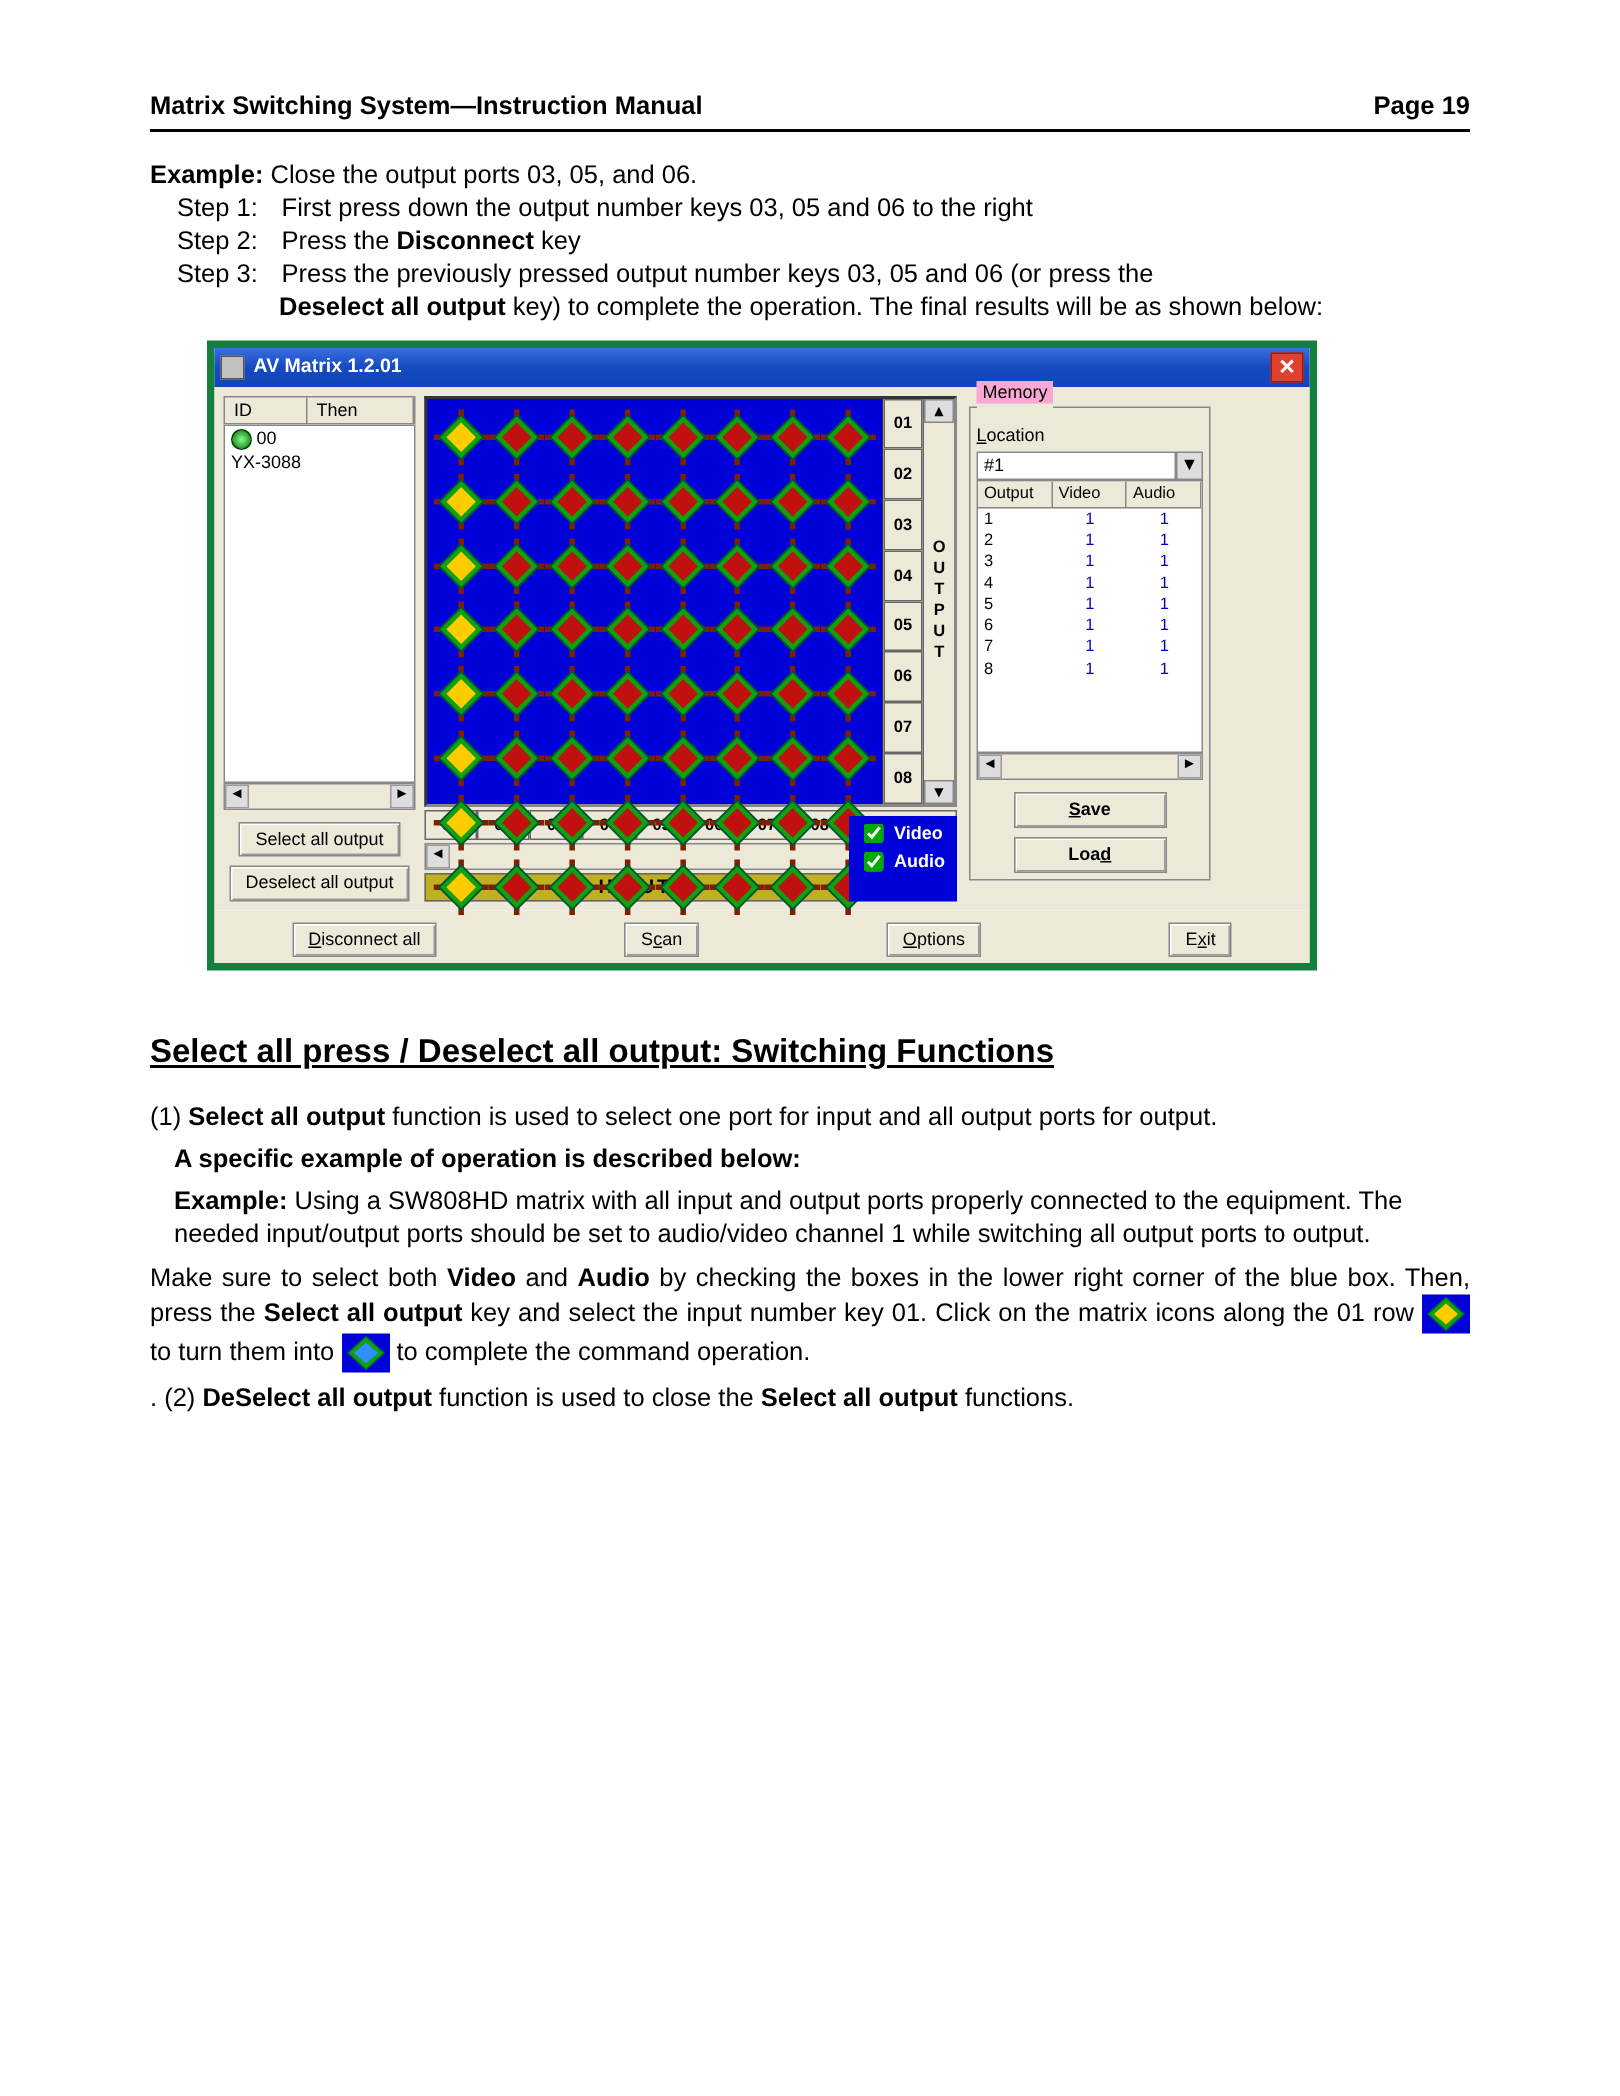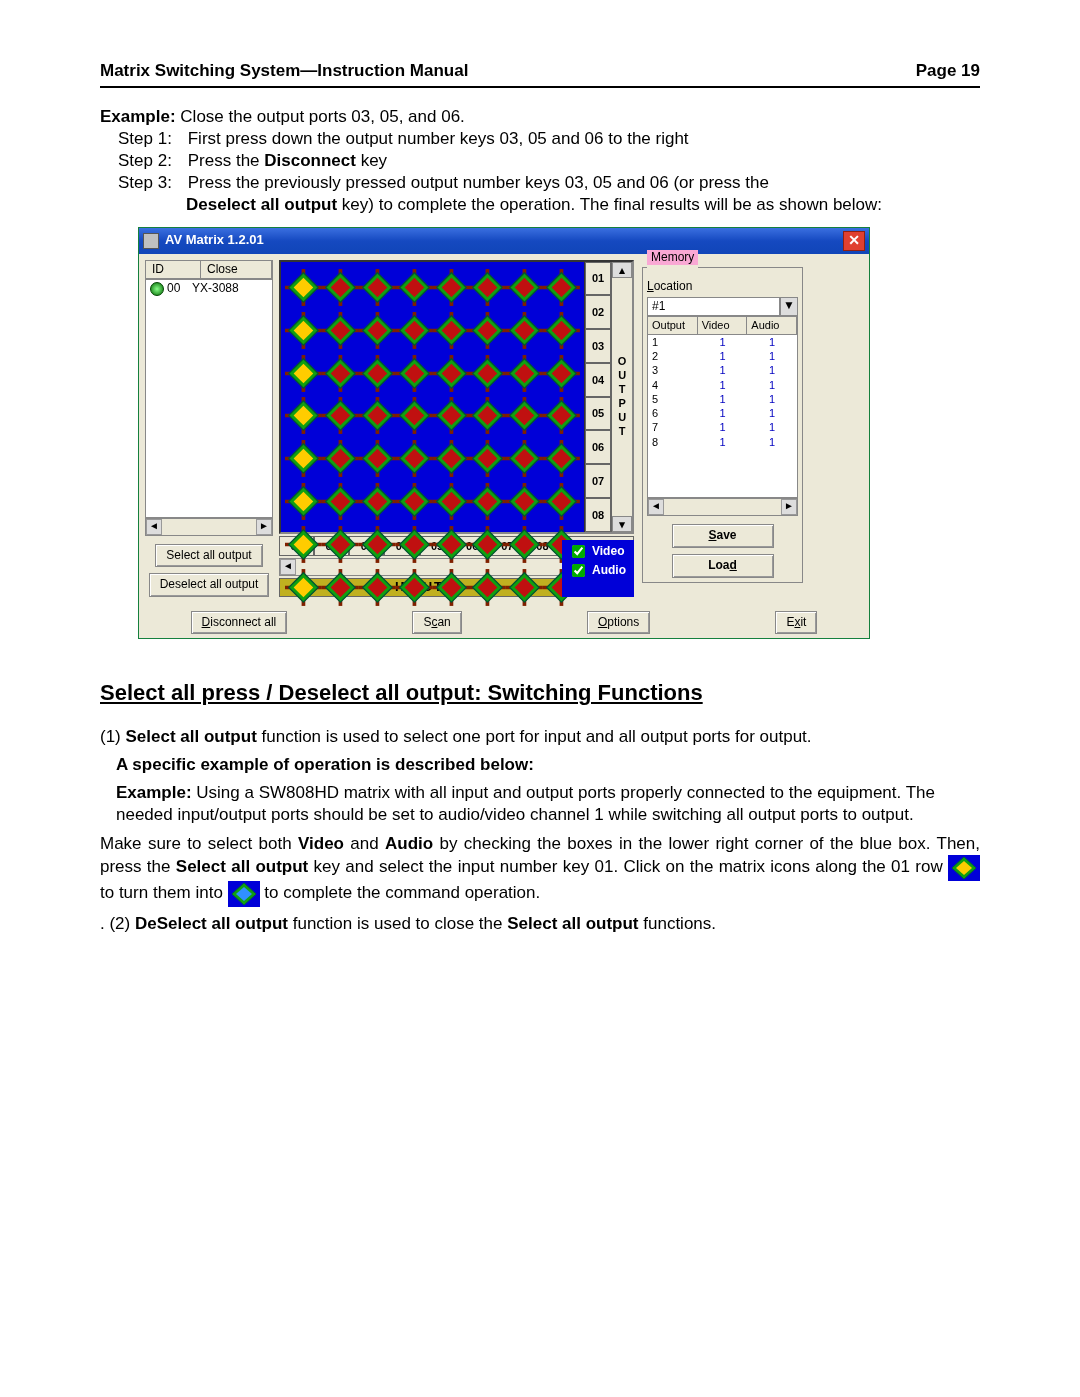--- a/index.html
+++ b/index.html
@@ -20,21 +20,21 @@
     padding-bottom: 4px;
     margin-bottom: 18px;
   }
   .example-label { font-weight: bold; }
   .step-line { margin-left: 18px; }
   .step-lbl { display:inline-block; width:65px; }
   .indent-b { margin-left: 86px; }
   .win {
     margin: 10px 6px 0 38px;
     width: 730px;
-    border: 1px solid #15803d;
+    border: 5px solid #15803d;
   }
   .titlebar {
     background: linear-gradient(#3a6fe0,#1549c0,#1045b8);
     color:#fff;
     display:flex;
     align-items:center;
     justify-content:space-between;
     padding:3px 4px;
     font-size:13px;
   }
@@ -45,21 +45,21 @@
     text-align:center; font-weight:bold; border:1px solid #902010;
     font-size:14px; line-height:16px;
   }
   .winbody { background:#ece9d8; padding:6px; display:flex; gap:6px;}
   .leftcol { width:128px; display:flex; flex-direction:column;}
   .listhead { background:#ece9d8; border:1px solid #888; display:flex; font-size:12px;}
   .listhead div { border-right:1px solid #888; padding:1px 6px;}
   .devlist {
     background:#fff; border:1px solid #888; flex:1; font-size:12px; height:300px;
   }
-  .devrow { display:flex; padding:1px 4px;}
+  .devrow { display:flex; padding:1px 4px;flex-direction:column;}
   .devrow .id { width:42px; display:flex; align-items:center; gap:3px;}
   .devicon { width:12px; height:12px; background:radial-gradient(#8f8,#060); border-radius:50%; border:1px solid #040;}
   .hscroll { height:16px; background:#ece9d8; border:1px solid #888; display:flex; justify-content:space-between; align-items:center; font-size:10px;}
   .arrow { width:14px; height:14px; background:#ddd; border:1px solid #999; text-align:center; line-height:12px;}
   .selbtns { margin-top:8px; display:flex; flex-direction:column; gap:6px; align-items:center;}
   .btn {
     background:#ece9d8; border:1px solid #888; font-size:12px; padding:3px 10px;
     box-shadow: inset 1px 1px #fff, inset -1px -1px #999;
   }
   .u { text-decoration:underline; }
@@ -147,21 +147,21 @@
       <div class="tb-icon"></div>
       <span>AV Matrix 1.2.01</span>
     </div>
     <div class="closebtn">✕</div>
   </div>
   <div class="winbody">
 
     <div class="leftcol">
       <div class="listhead">
         <div style="width:42px">ID</div>
-        <div style="flex:1">Close</div>
+        <div style="flex:1">Then</div>
       </div>
       <div class="devlist">
         <div class="devrow">
           <div class="id">
               <span class="devicon"></span>
               <span>00</span>
             </div>
           <div>YX-3088</div>
         </div>
       </div>

